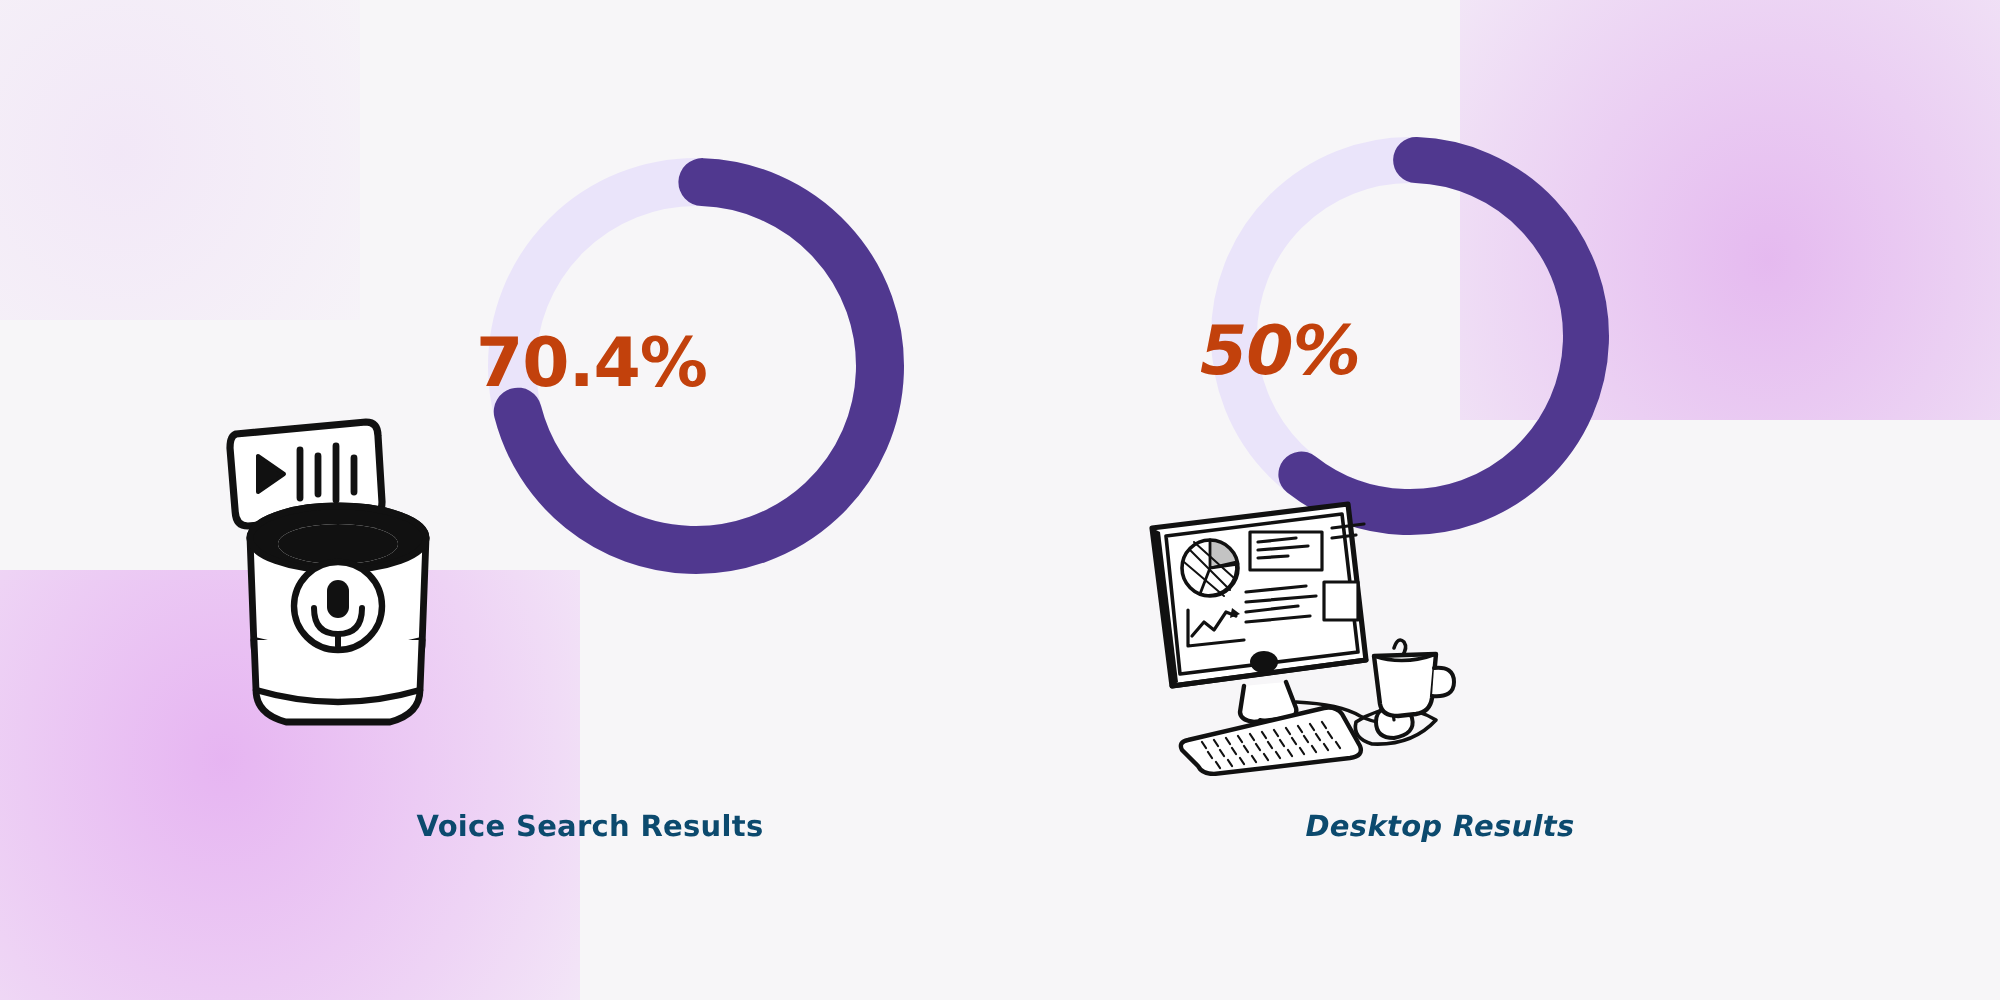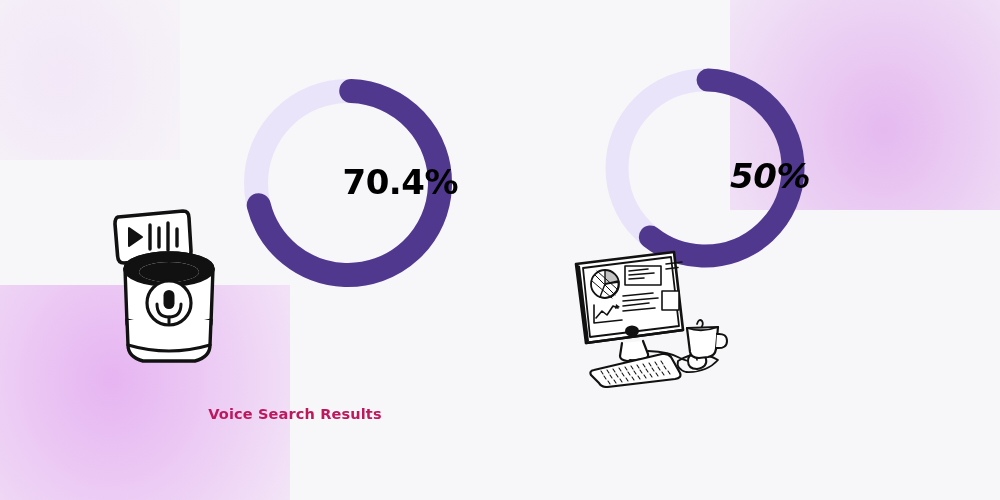--- a/index.html
+++ b/index.html
@@ -68,33 +68,33 @@
 
   .donut-wrap {
     position: absolute;
     left: 0;
     top: 0;
   }
   .donut-svg { display: block; }
 
   .donut-value {
     position: absolute;
-    text-align: right;
-    color: #000000;
+    text-align: left;
+    color: #c2410c;
     font-weight: 700;
     letter-spacing: -0.5px;
     font-family: "DejaVu Sans", sans-serif;
     white-space: nowrap;
   }
 
   .caption {
     position: absolute;
     width: 100%;
     text-align: center;
-    color: #be185d;
+    color: #0c4a6e;
     font-weight: 700;
     font-size: 14.5px;
     letter-spacing: 0.15px;
     font-family: "DejaVu Sans", sans-serif;
     white-space: nowrap;
   }
 
   .illus {
     position: absolute;
     pointer-events: none;
@@ -233,15 +233,16 @@
           </g>
 
           <path d="M127 76 Q129 70 132 73 Q134 76 131 80" stroke-width="1.8"></path>
           <path d="M117 80 L120 104 Q121 110 129 110 L138 109 Q145 108 146 101 L148 79 Z" fill="#ffffff" stroke-width="2.2"></path>
           <path d="M117 80 Q132 85 148 79" stroke-width="1.8"></path>
           <path d="M147 86 Q157 85 157 93 Q157 101 146 100" fill="#ffffff" stroke-width="2"></path>
         </g>
       </svg>
     </div>
 
+    <div class="caption" style="top:406px;">Desktop Results</div>
   </div>
 
 </div>
 
 </body></html>

